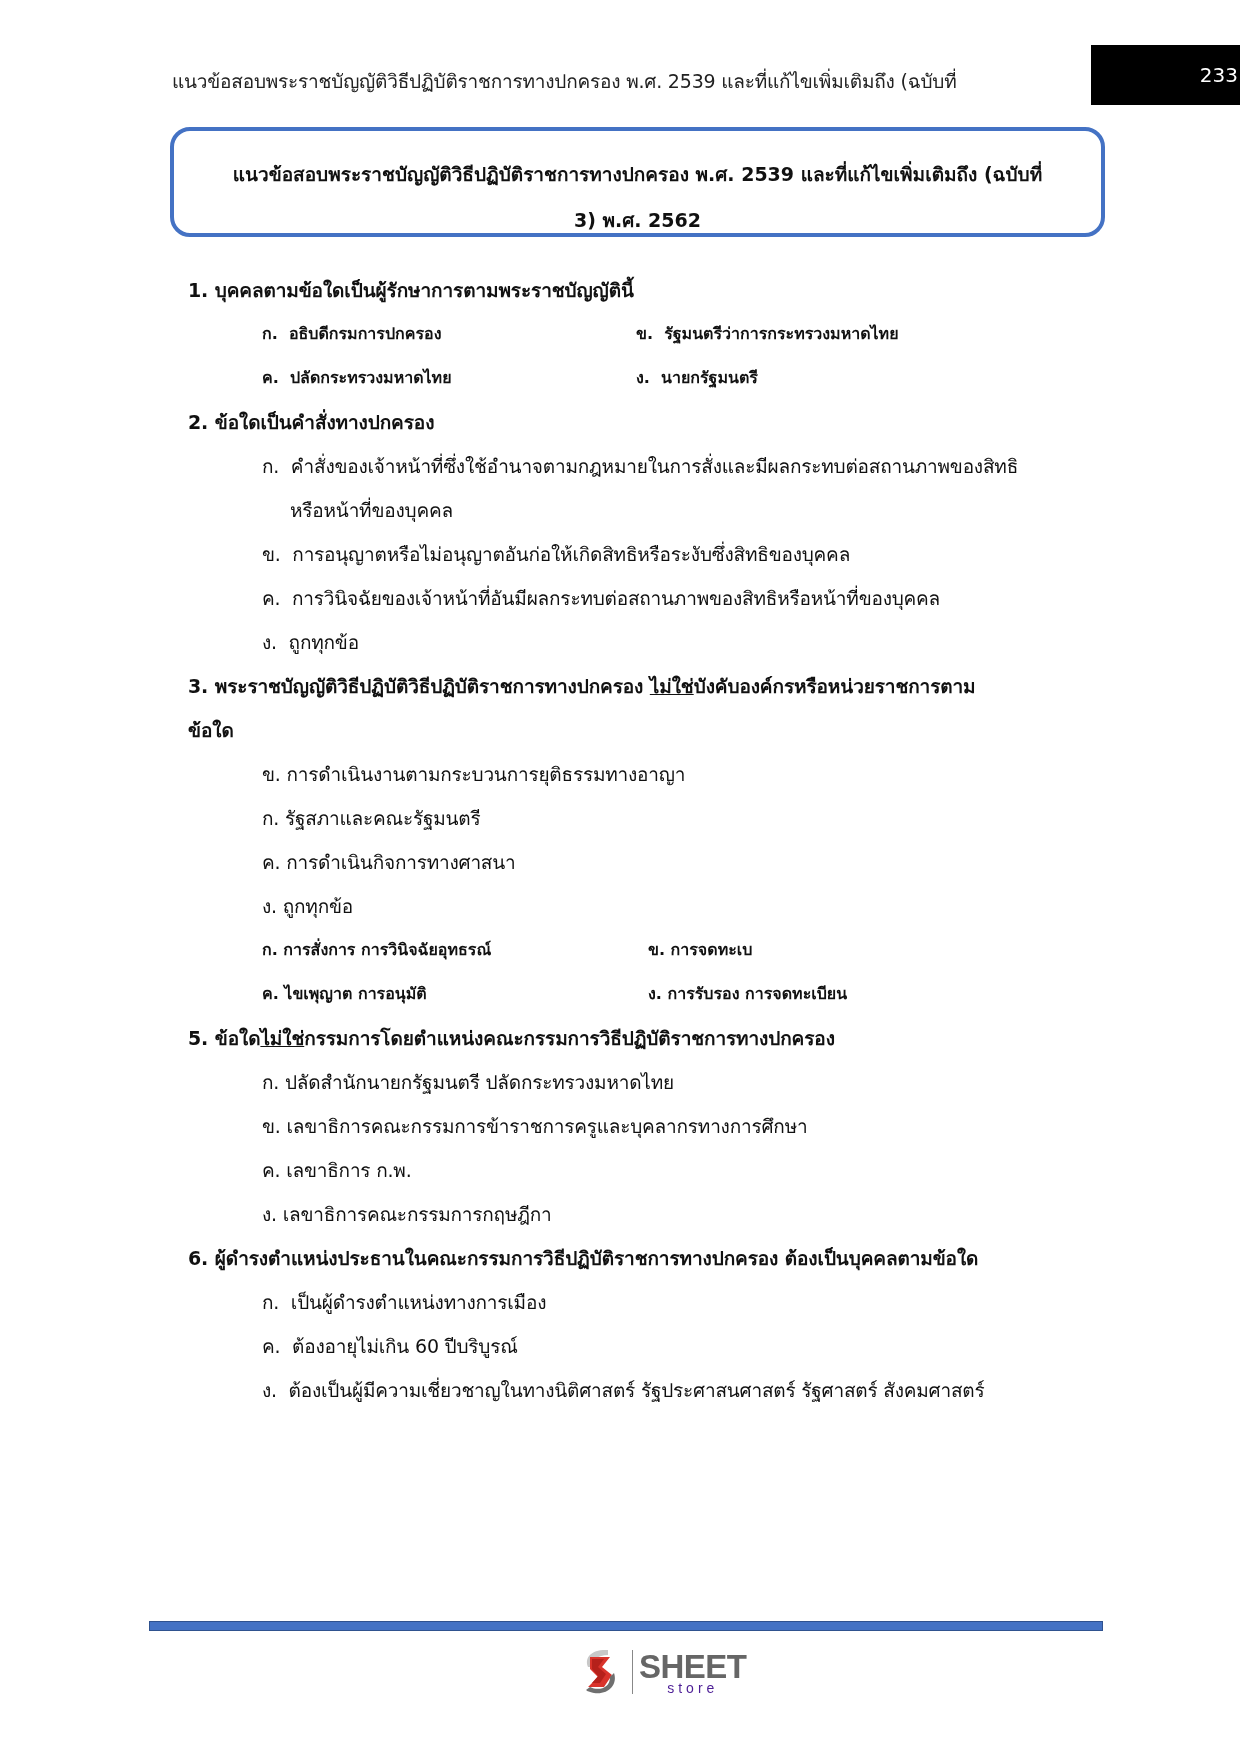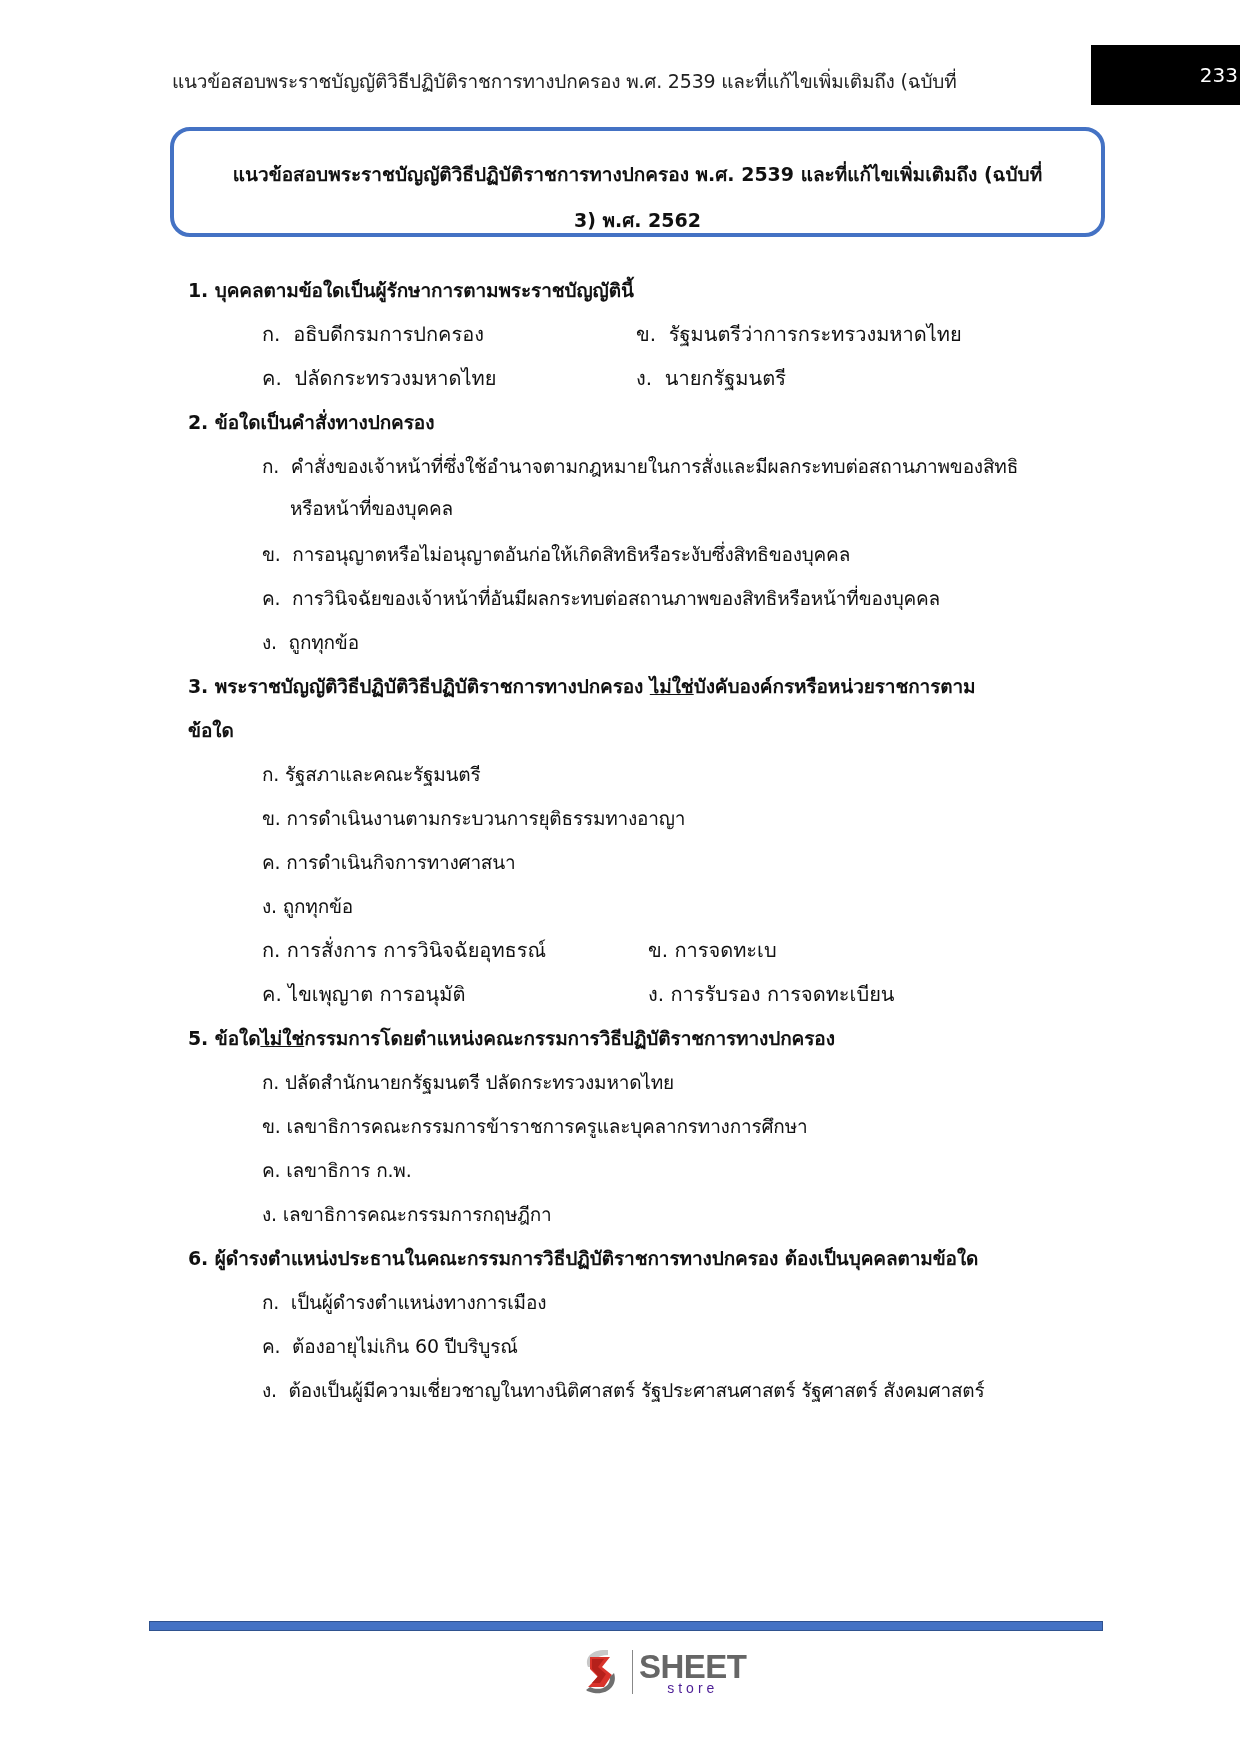--- a/index.html
+++ b/index.html
@@ -9,25 +9,25 @@
   .page-num-box { position:absolute; left:1091px; top:45px; width:175px; height:60px; background:#000; }
   .page-num { position:absolute; right:28px; top:18px; color:#fff; font-size:20px; }
   .title-box { position:absolute; left:170px; top:127px; width:935px; height:110px; border:4px solid #4472c4;
                border-radius:20px; box-sizing:border-box; text-align:center; }
   .title-line { font-weight:bold; font-size:19px; color:#111; white-space:nowrap; }
   .title-line.l1 { margin-top:28px; }
   .title-line.l2 { margin-top:16px; }
   .content { position:absolute; left:188px; top:268px; width:920px; }
   .q { font-weight:bold; font-size:19px; line-height:44px; white-space:nowrap; letter-spacing:-0.1px; }
   .u { text-decoration:underline; }
-  .opt-row { display:flex; line-height:44px; font-size:20px; white-space:nowrap; }
+  .opt-row { display:flex; line-height:44px; font-size:16px; white-space:nowrap;font-weight:bold; }
   .opt-row .col1 { width:448px; padding-left:74px; box-sizing:border-box; }
   .opt-row .col2 { flex:1; }
   .opt { padding-left:74px; font-size:19px; line-height:44px; white-space:nowrap; letter-spacing:-0.2px; }
-  .opt.cont { padding-left:102px;font-family:Liberation Mono, monospace; }
+  .opt.cont { padding-left:102px; }
   .footer-bar { position:absolute; left:149px; top:1621px; width:952px; height:8px; background:#4472c4; border:1px solid #2f528f; }
   .logo { position:absolute; left:578px; top:1647px; display:flex; align-items:center; }
   .logo-mark { width:48px; height:50px; }
   .logo-sep { width:1px; height:44px; background:#888; margin:0 6px 0 6px; }
   .logo-text { display:flex; flex-direction:column; line-height:1;text-align:center; }
   .logo-sheet { font-family:"Liberation Sans", sans-serif; font-weight:bold; font-size:33px; color:#666; letter-spacing:-0.5px; }
   .logo-store { font-family:"Liberation Sans", sans-serif; font-size:14px; color:#4c1d95; letter-spacing:4px; margin-top:-2px; }
 </style>
 </head>
 <body>
@@ -65,22 +65,22 @@
   <div class="opt cont">หรือหน้าที่ของบุคคล</div>
   <div class="opt"><span>ข.</span>&nbsp;&nbsp;<span>การอนุญาตหรือไม่อนุญาตอันก่อให้เกิดสิทธิหรือระงับซึ่งสิทธิของบุคคล</span></div>
   <div class="opt"><span>ค.</span>&nbsp;&nbsp;<span>การวินิจฉัยของเจ้าหน้าที่อันมีผลกระทบต่อสถานภาพของสิทธิหรือหน้าที่ของบุคคล</span></div>
   <div class="opt"><span>ง.</span>&nbsp;&nbsp;<span>ถูกทุกข้อ</span></div>
 
   <div class="q">
     <span>3.</span>
     <span>พระราชบัญญัติวิธีปฏิบัติวิธีปฏิบัติราชการทางปกครอง </span><span class="u">ไม่ใช่</span><span>บังคับองค์กรหรือหน่วยราชการตาม</span>
   </div>
   <div class="q">ข้อใด</div>
+  <div class="opt"><span>ข.</span> <span>การดำเนินงานตามกระบวนการยุติธรรมทางอาญา</span></div>
   <div class="opt"><span>ก.</span> <span>รัฐสภาและคณะรัฐมนตรี</span></div>
-  <div class="opt"><span>ข.</span> <span>การดำเนินงานตามกระบวนการยุติธรรมทางอาญา</span></div>
   <div class="opt"><span>ค.</span> <span>การดำเนินกิจการทางศาสนา</span></div>
   <div class="opt"><span>ง.</span> <span>ถูกทุกข้อ</span></div>
 
   <div class="opt-row">
     <div class="col1"><span>ก.</span> <span>การสั่งการ การวินิจฉัยอุทธรณ์</span></div>
     <div class="col2" style="padding-left:12px"><span>ข.</span> <span>การจดทะเบ</span></div>
   </div>
   <div class="opt-row">
     <div class="col1"><span>ค.</span> <span> ไขเพุญาต การอนุมัติ</span></div>
     <div class="col2" style="padding-left:12px"><span>ง.</span> <span>การรับรอง การจดทะเบียน</span></div>

